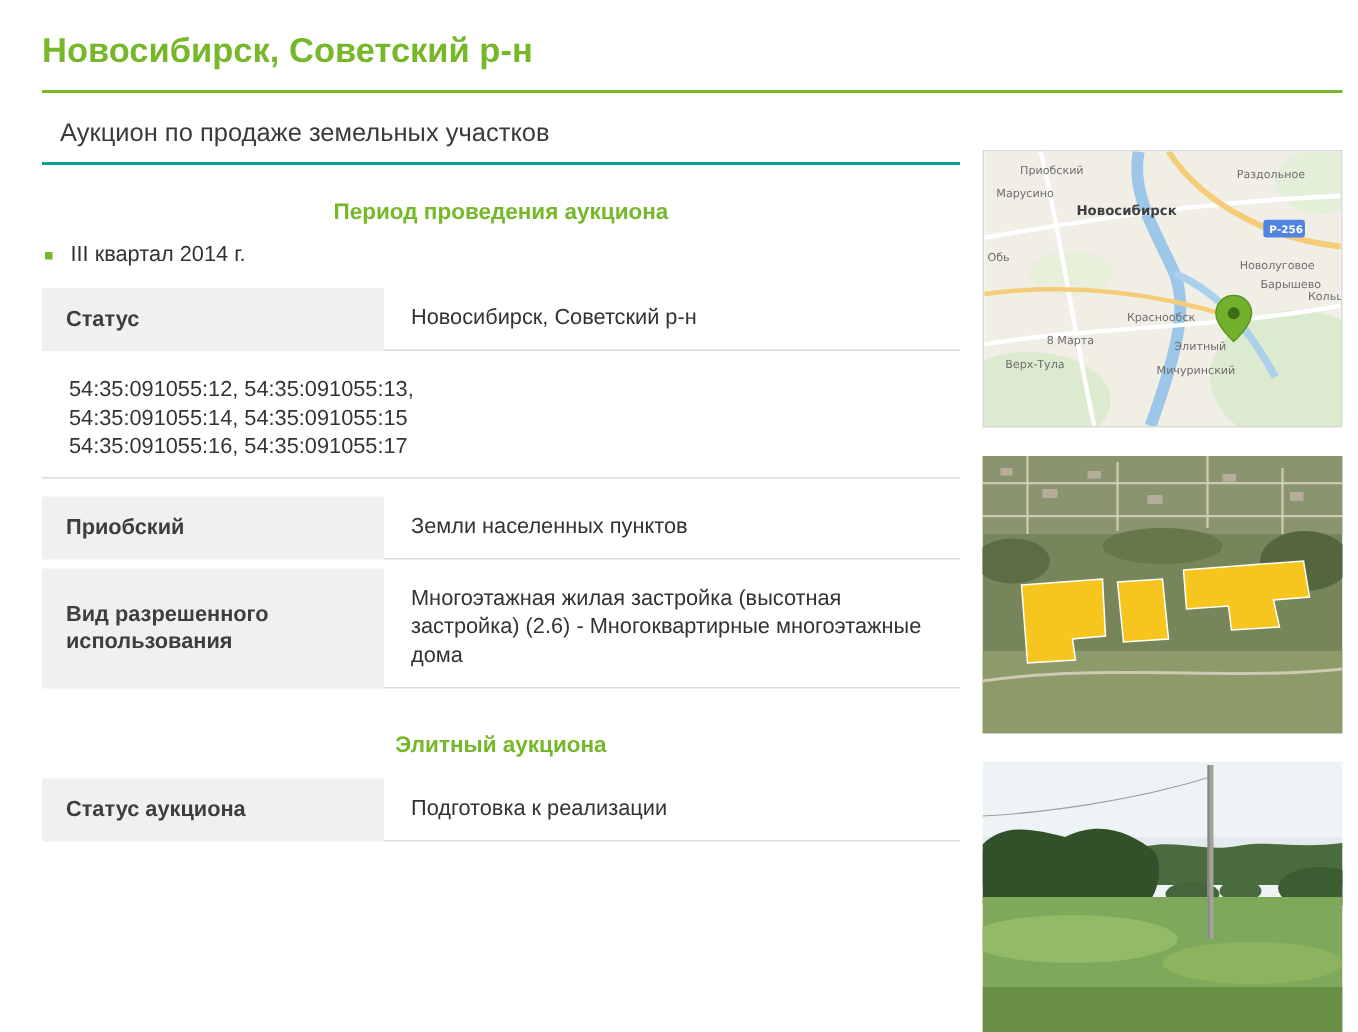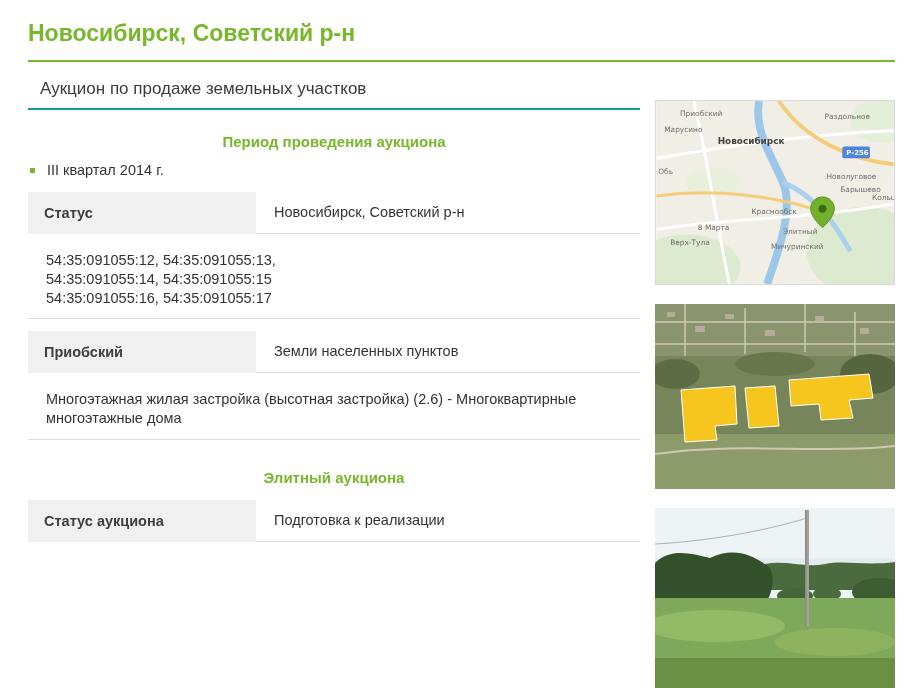--- a/index.html
+++ b/index.html
@@ -93,20 +93,23 @@
       </div>
       <div class="row">
         <div class="cell-label">
             <span class="val-text">Приобский</span>
           </div>
         <div class="cell-value">
             <span class="val-text">Земли населенных пунктов</span>
           </div>
       </div>
       <div class="row">
+        <div class="cell-label">
+            <span class="val-text">Вид разрешенного использования</span>
+          </div>
         <div class="cell-value">
             <span class="val-text">Многоэтажная жилая застройка (высотная застройка) (2.6) - Многоквартирные многоэтажные дома</span>
           </div>
       </div>
       <div class="row">
       </div>
     </div>
 
     <h3 class="section">Элитный аукциона</h3>
 

